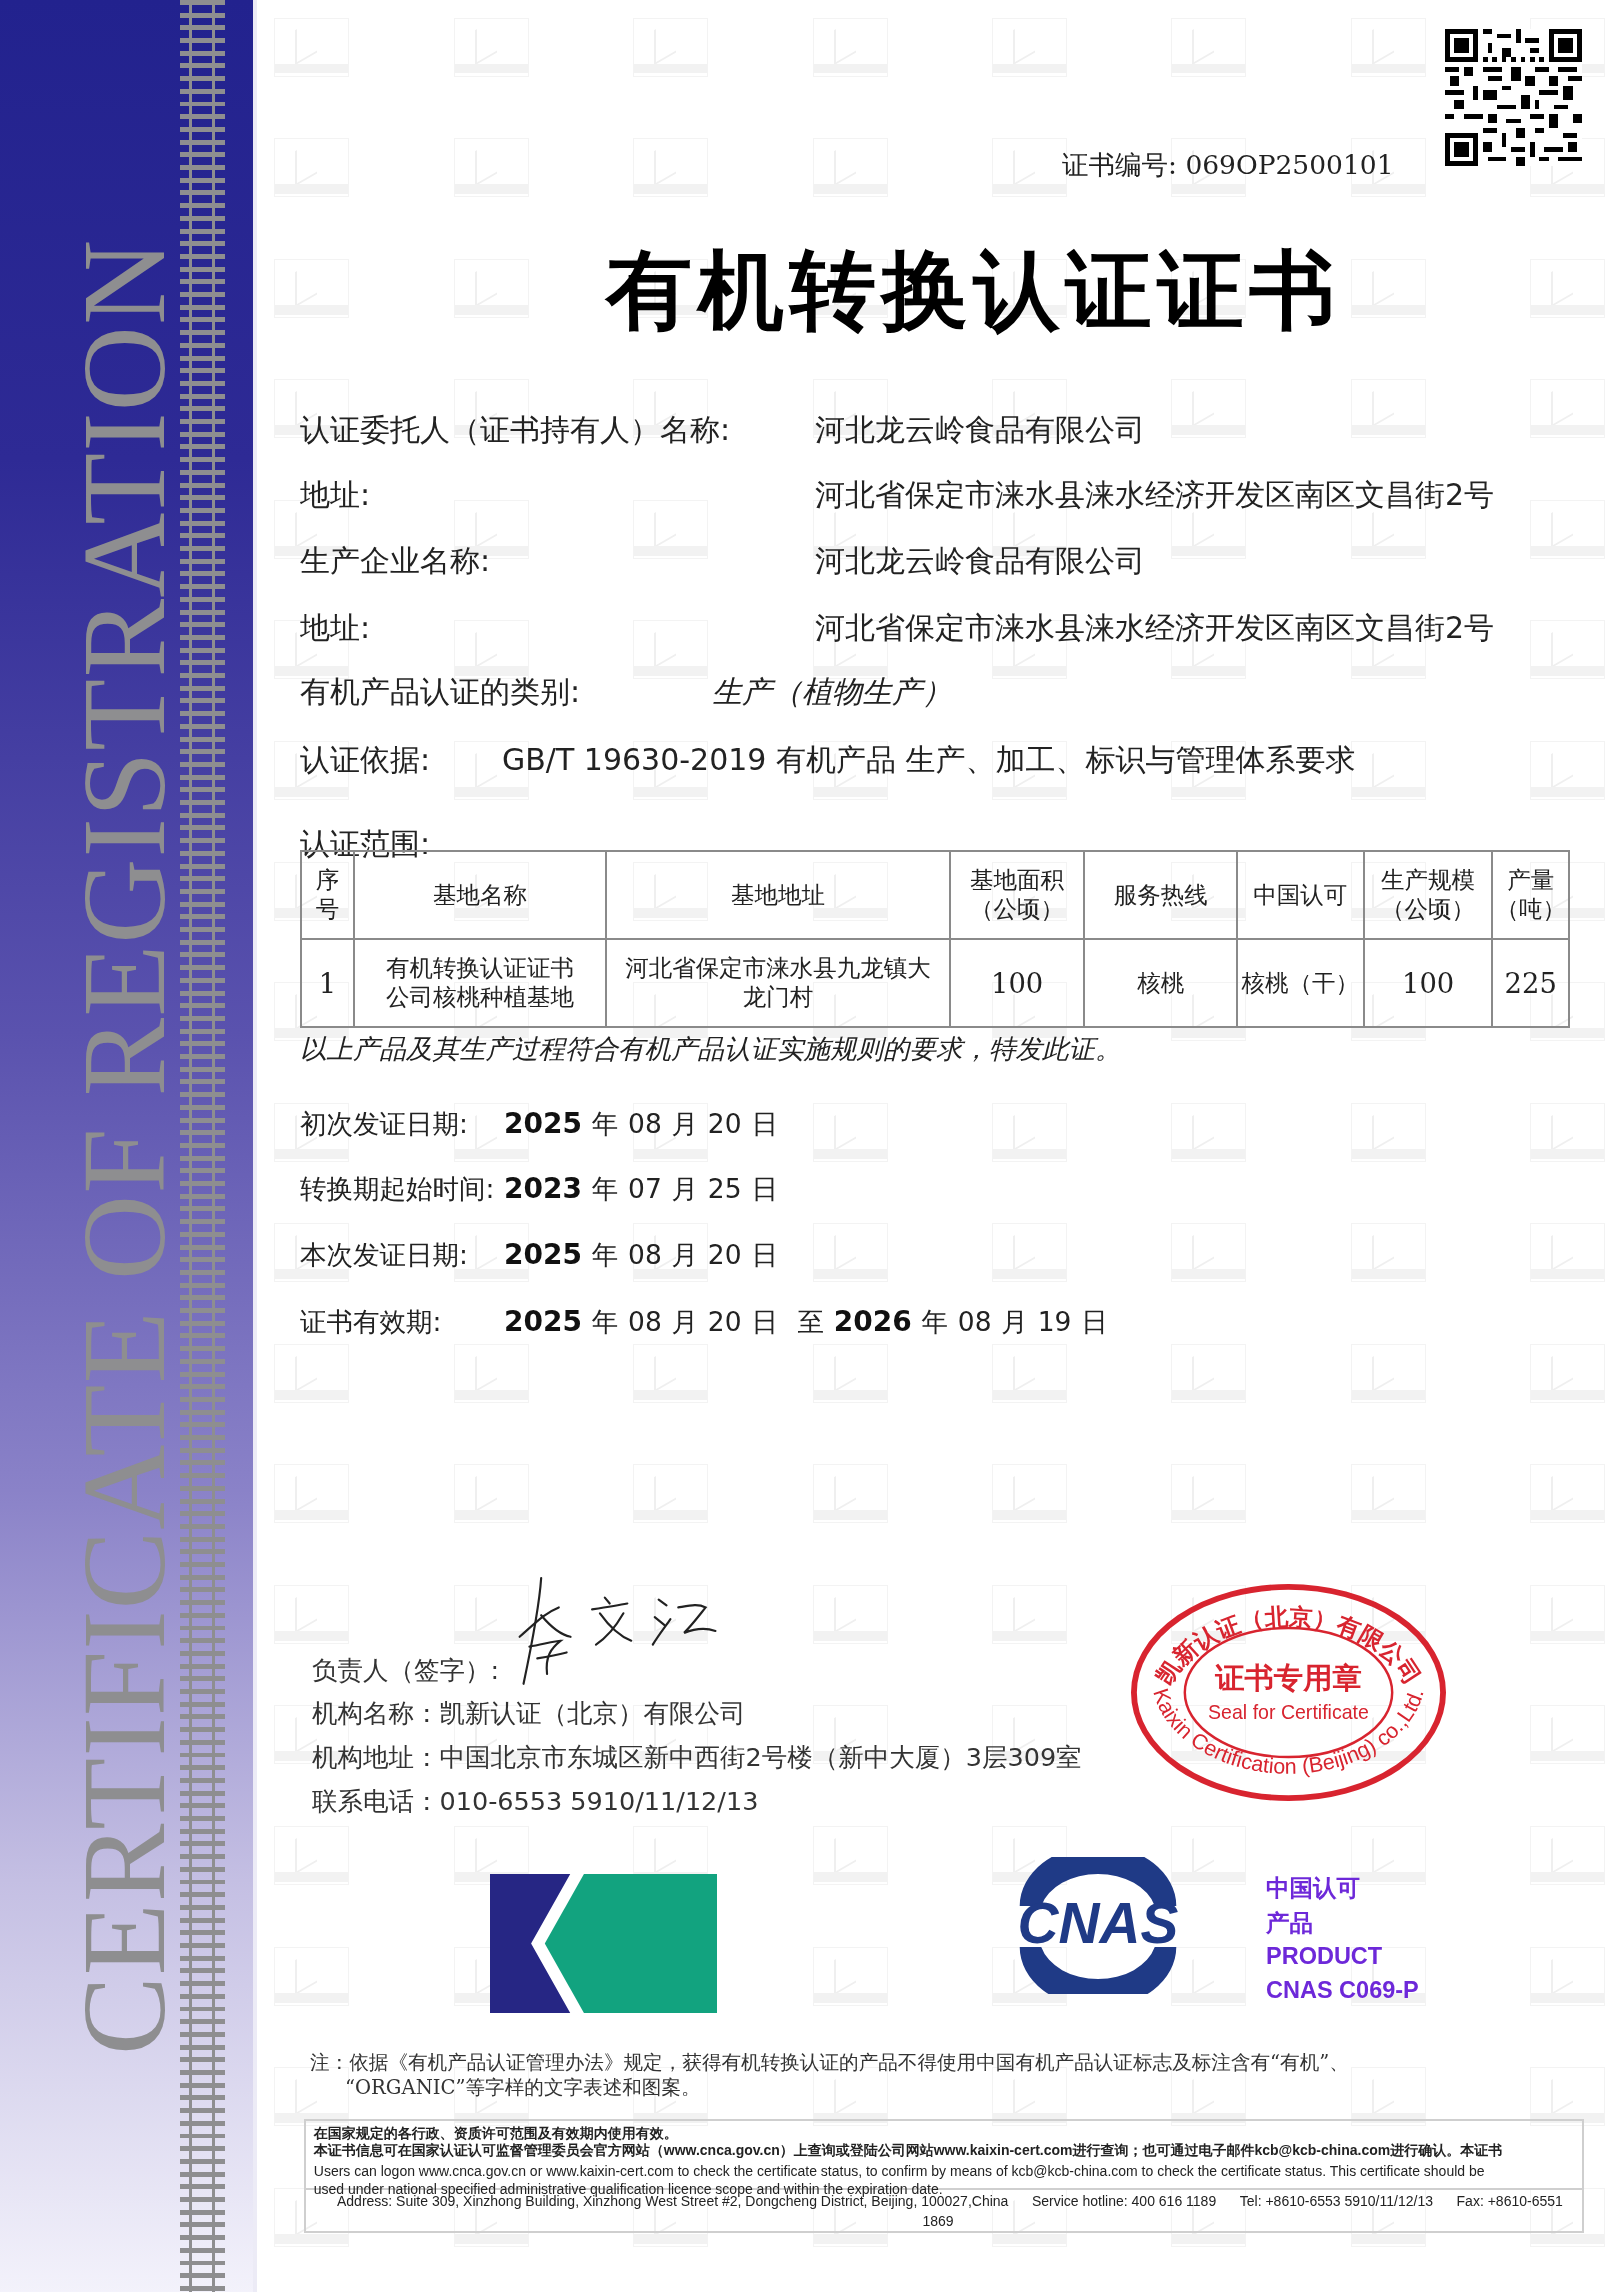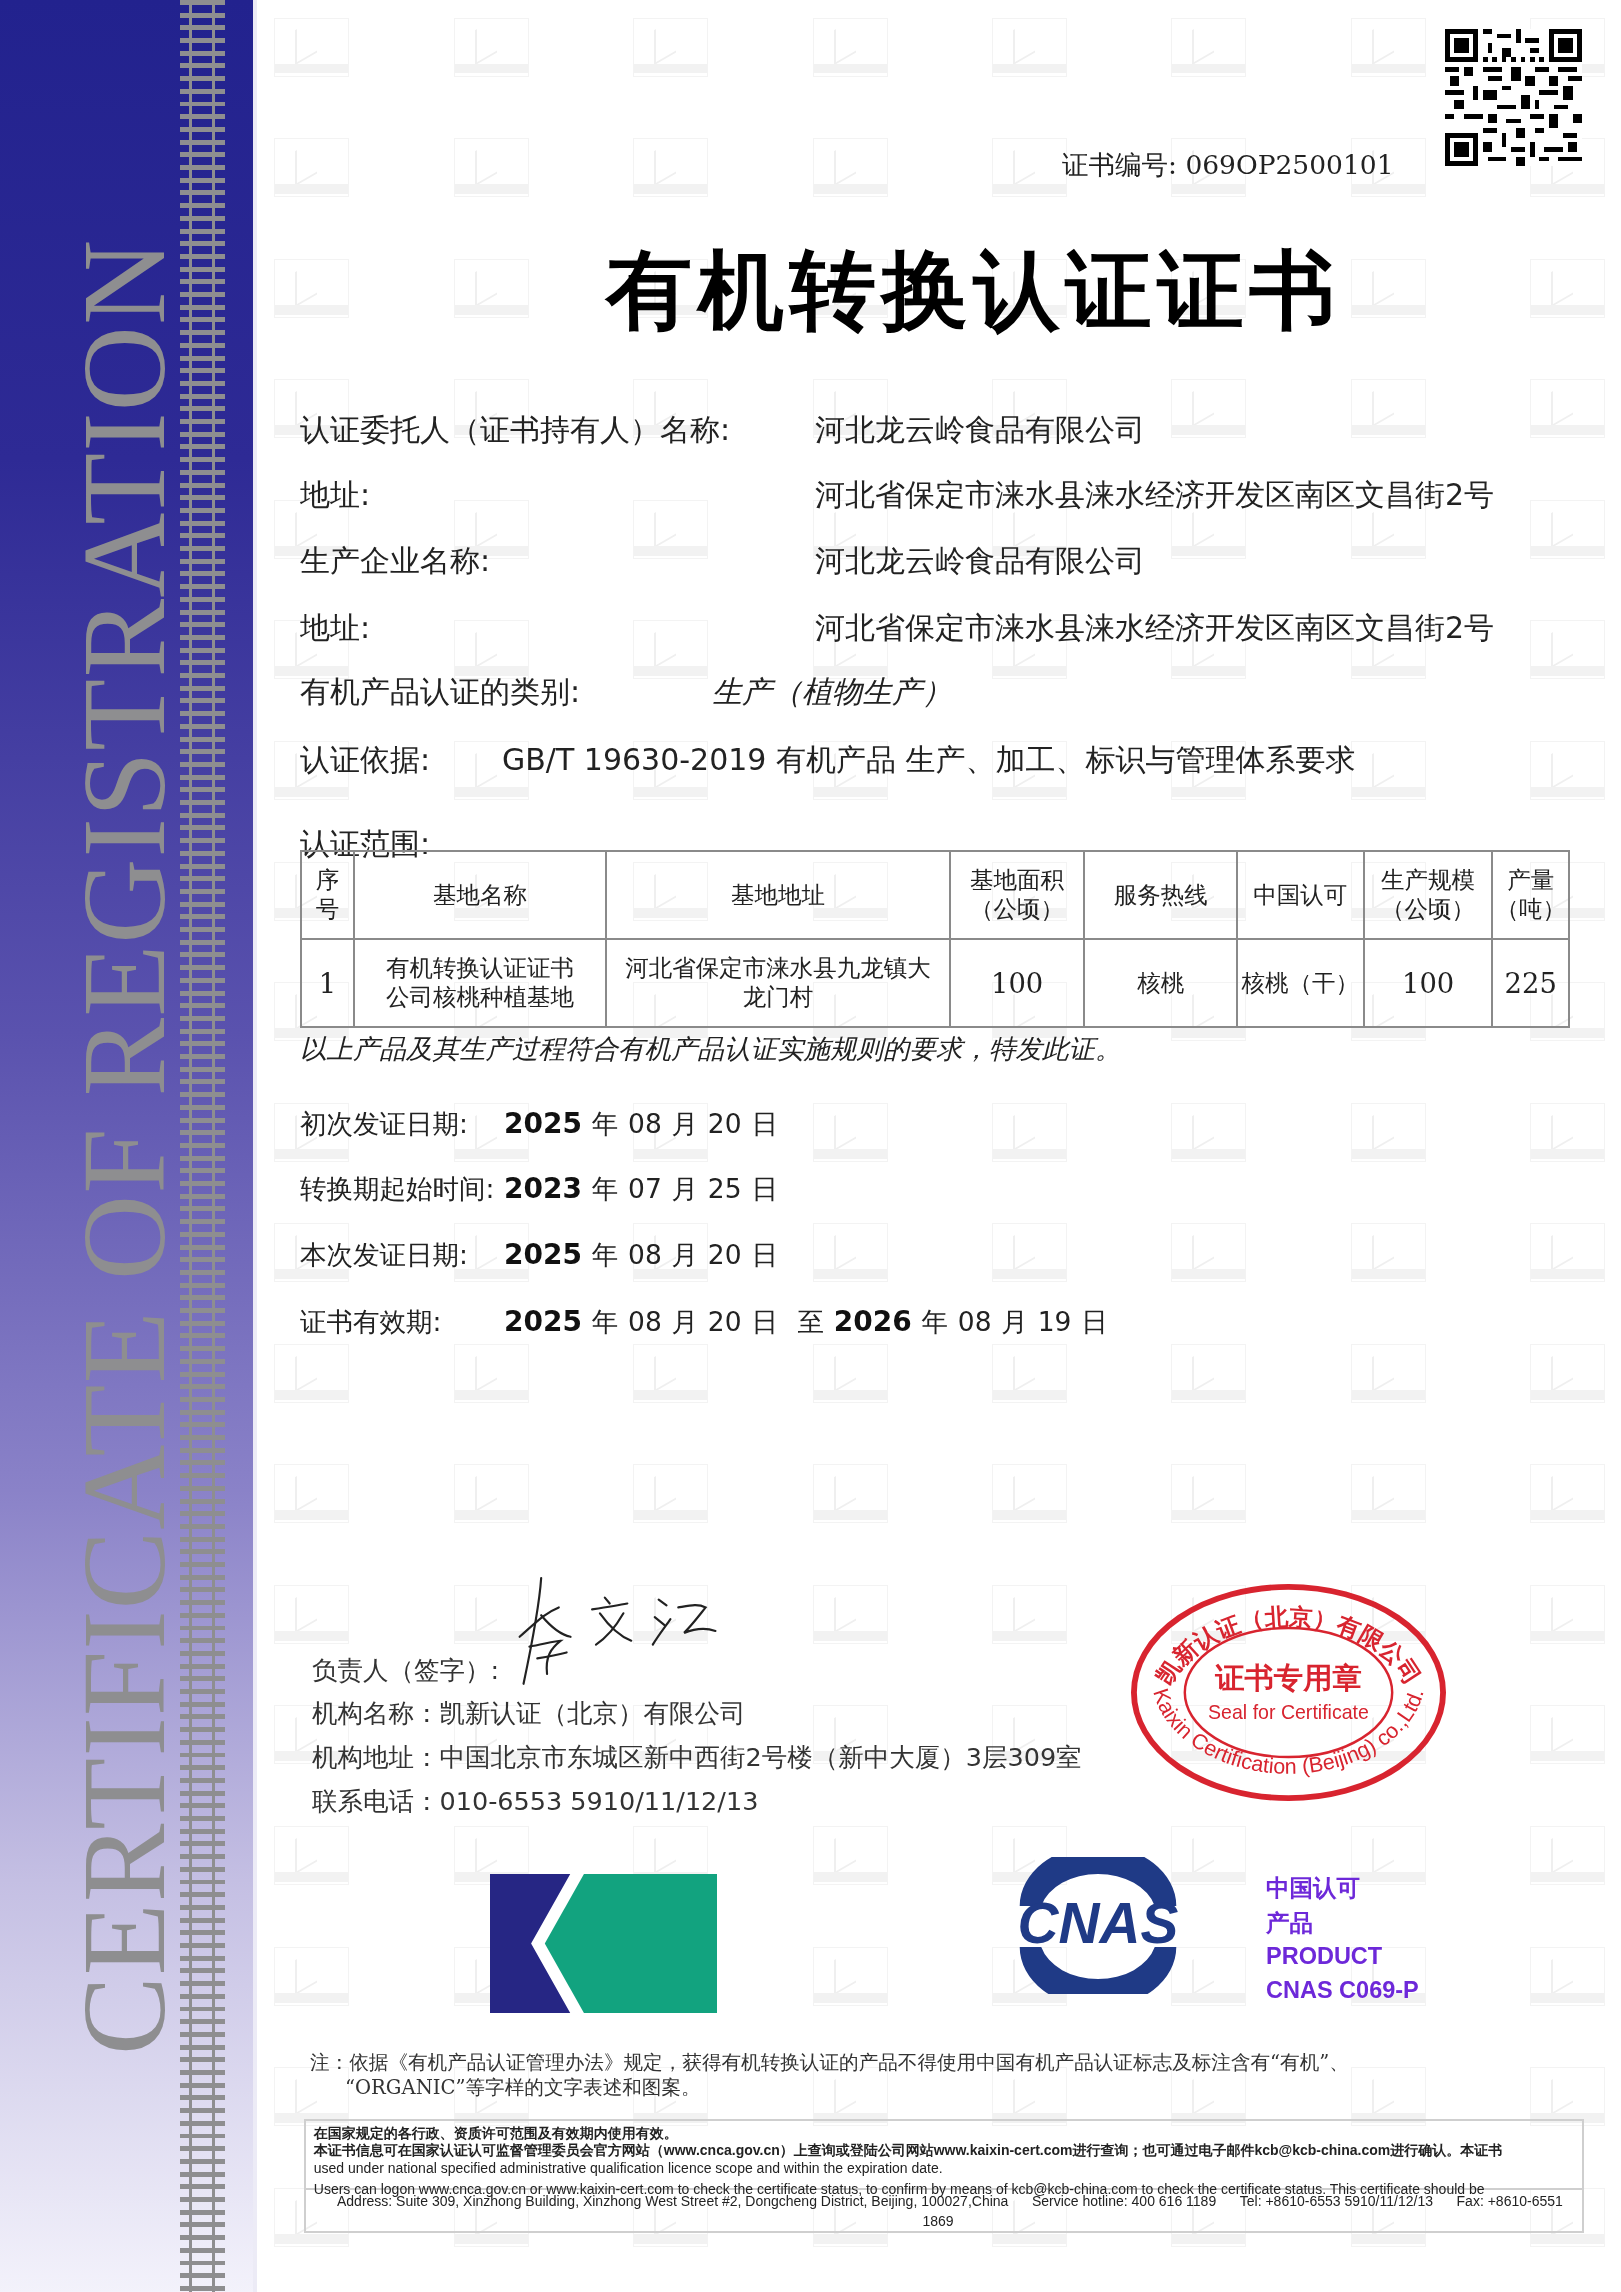--- a/index.html
+++ b/index.html
@@ -408,21 +408,21 @@
 <div class="cnas-text" style="top:1907px">产品</div>
 <div class="cnas-text" style="top:1943px">PRODUCT</div>
 <div class="cnas-text" style="top:1977px">CNAS C069-P</div>
 
 <div class="note" style="top:2049px">注：依据《有机产品认证管理办法》规定，获得有机转换认证的产品不得使用中国有机产品认证标志及标注含有“有机”、</div>
 <div class="note" style="top:2074px; left:345px">“ORGANIC”等字样的文字表述和图案。</div>
 
 <div class="infobox">
   <div class="zh">在国家规定的各行政、资质许可范围及有效期内使用有效。</div>
   <div class="zh">本证书信息可在国家认证认可监督管理委员会官方网站（www.cnca.gov.cn）上查询或登陆公司网站www.kaixin-cert.com进行查询；也可通过电子邮件kcb@kcb-china.com进行确认。本证书</div>
+  <div style="margin-top:2.9px">Users can logon www.cnca.gov.cn or www.kaixin-cert.com to check the certificate status, to confirm by means of kcb@kcb-china.com to check the certificate status. This certificate should be</div>
   <div>used under national specified administrative qualification licence scope and within the expiration date.</div>
-  <div style="margin-top:2.9px">Users can logon www.cnca.gov.cn or www.kaixin-cert.com to check the certificate status, to confirm by means of kcb@kcb-china.com to check the certificate status. This certificate should be</div>
 </div>
 <div class="addrbox">
   <div>
     <span>Address: Suite 309, Xinzhong Building, Xinzhong West Street #2, Dongcheng District, Beijing, 100027,China</span><span>Service hotline: 400 616 1189</span><span>Tel: +8610-6553 5910/11/12/13</span><span>Fax: +8610-6551 1869</span>
   </div>
 </div>
 
 
 </body></html>

